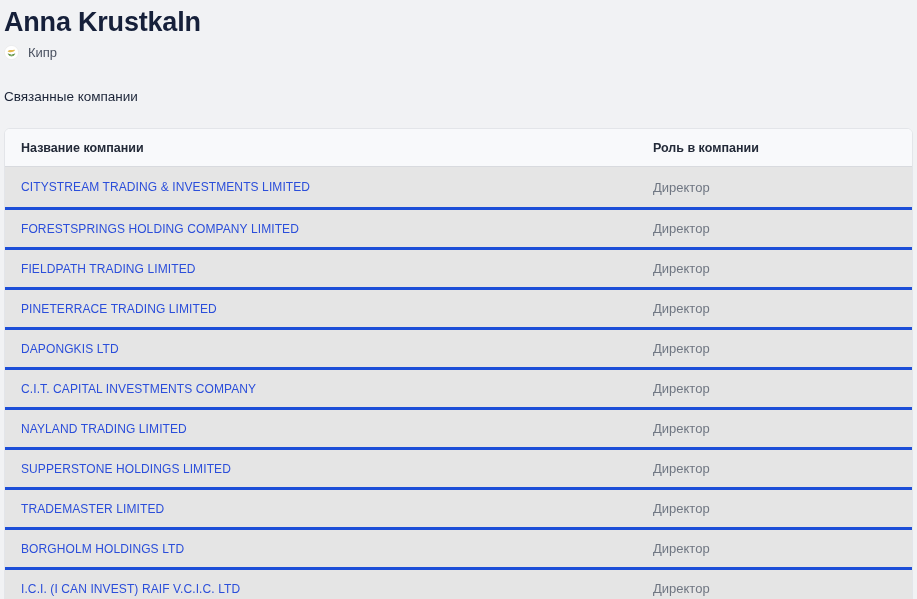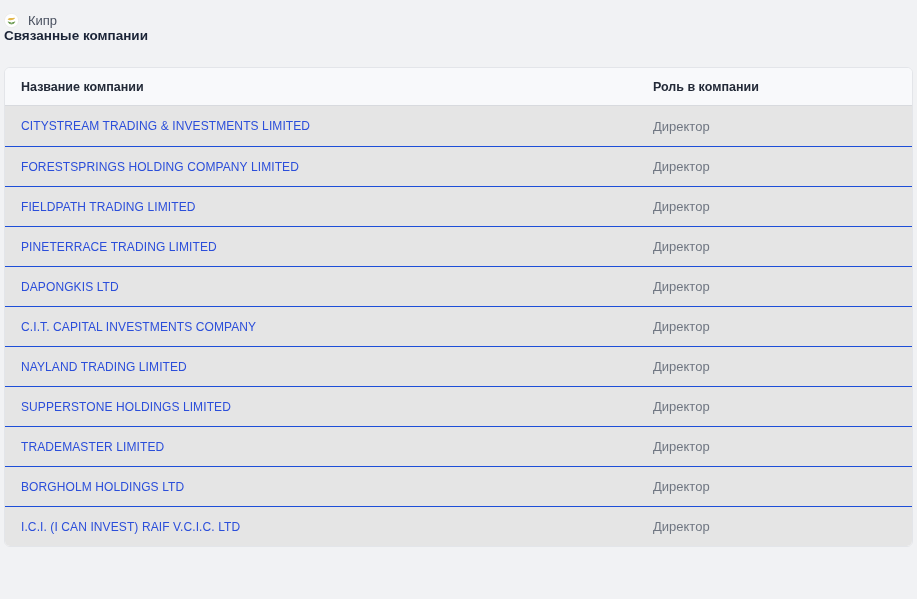--- a/index.html
+++ b/index.html
@@ -35,22 +35,23 @@
     border-radius: 50%;
     overflow: hidden;
     flex: 0 0 auto;
   }
   .country-label {
     font-size: 13px;
     color: #4a5160;
     text-align: center;
   }
   .section-title {
+    margin-top: 29px;
     font-size: 13.5px;
-    font-weight: 700;
+    font-weight: 400;
     color: #1b2437;
   }
   .card {
     margin-top: 24px;
     background: #ffffff;
     border: 1px solid #e3e5e9;
     border-radius: 6px;
     overflow: hidden;
   }
   .thead {
@@ -60,21 +61,21 @@
     background: #f8f9fb;
     border-bottom: 1px solid #d8dade;
   }
   .trow {
     display: flex;
     align-items: center;
     height: 40px;
     background: #e5e5e5;
   }
   .trow + .trow {
-    border-top: 1px solid #1d4ed8;
+    border-top: 3px solid #1d4ed8;
   }
   .cell { display: flex; align-items: center; }
   .col-company {
     flex: 0 0 644px;
     padding-left: 16px;
   }
   .col-role {
     flex: 1 1 auto;
     padding-left: 4px;
   }
@@ -92,20 +93,21 @@
   .role-text {
     font-size: 13px;
     color: #6f7682;
   }
 </style>
 </head>
 <body>
 
 <div class="page">
 
+  <h1 class="page-title">Anna Krustkaln</h1>
 
   <div class="country-row">
     <span class="flag-icon">
       <svg viewBox="0 0 20 20" width="15" height="15" aria-hidden="true">
         <circle cx="10" cy="10" r="9.5" fill="#ffffff" stroke="#e7e7e7" stroke-width="1"></circle>
         <path d="M4.8 8.6 c1.2-1.6 3.2-2.1 5.2-1.9 c1.6 0.2 3.1-0.9 4.2-0.3 c0.9 0.5-0.3 2.1-2.2 2.7 c-2.2 0.7-5.7 0.6-7.2-0.5 z" fill="#e4b84c"></path>
         <path d="M5.6 12.2 q4.4 3 8.8 0" stroke="#5a8f3c" stroke-width="1.3" fill="none" stroke-linecap="round"></path>
         <path d="M7 13.9 q3 1.6 6 0" stroke="#5a8f3c" stroke-width="1.1" fill="none" stroke-linecap="round"></path>
       </svg>
     </span>

